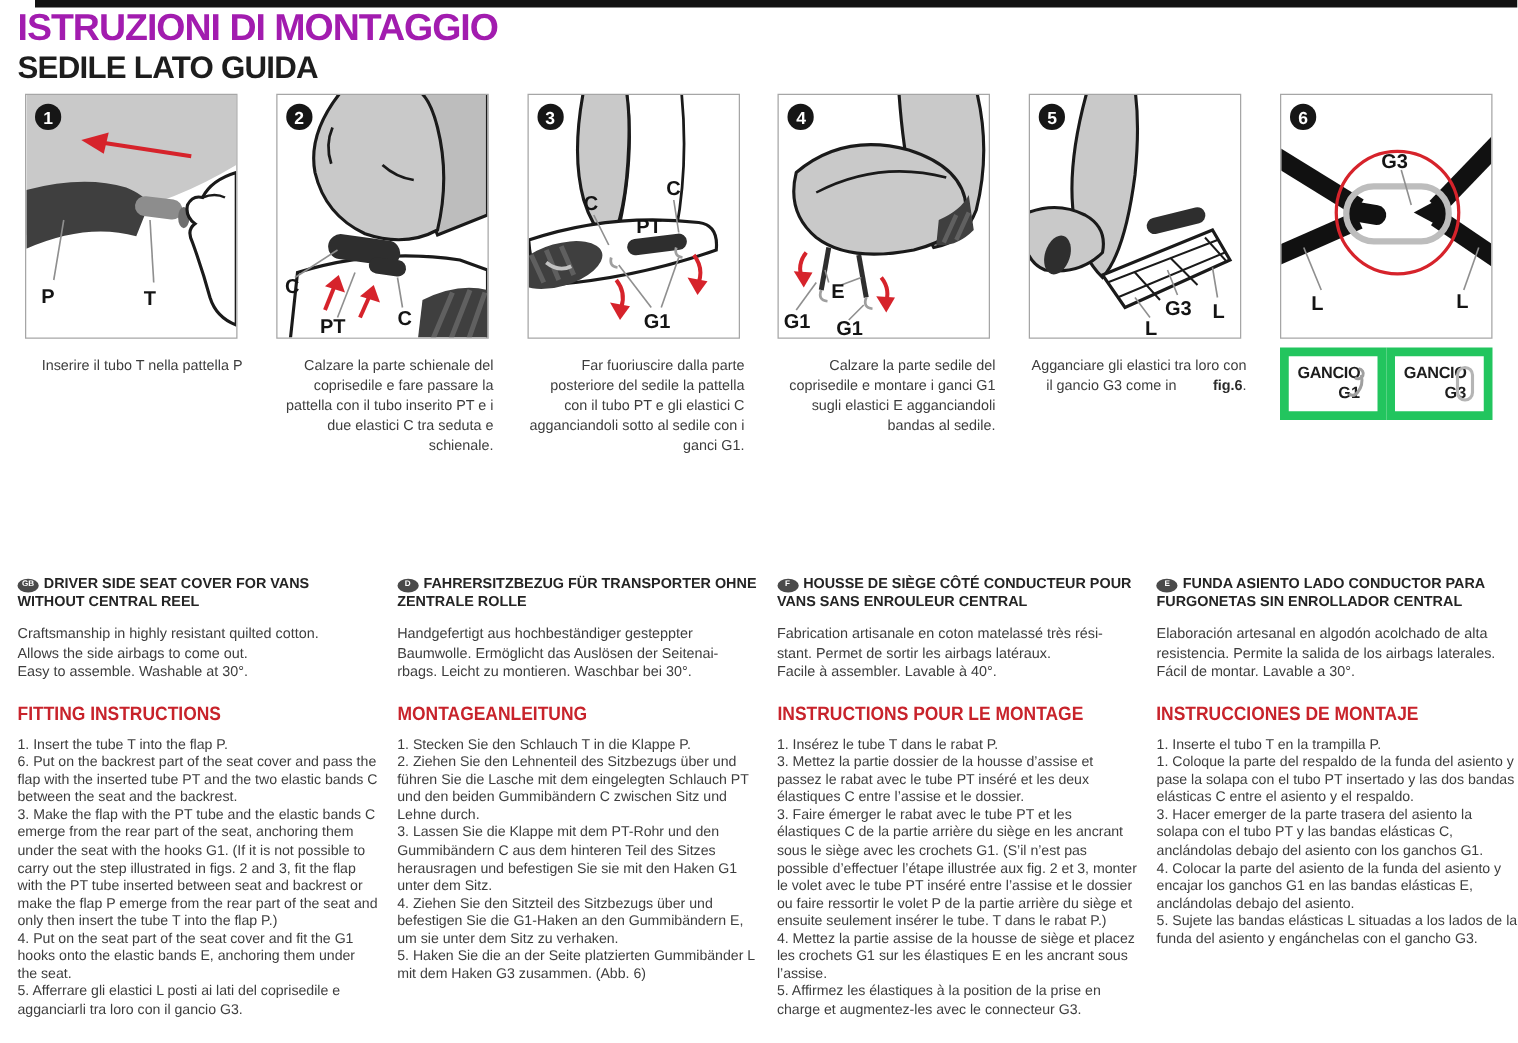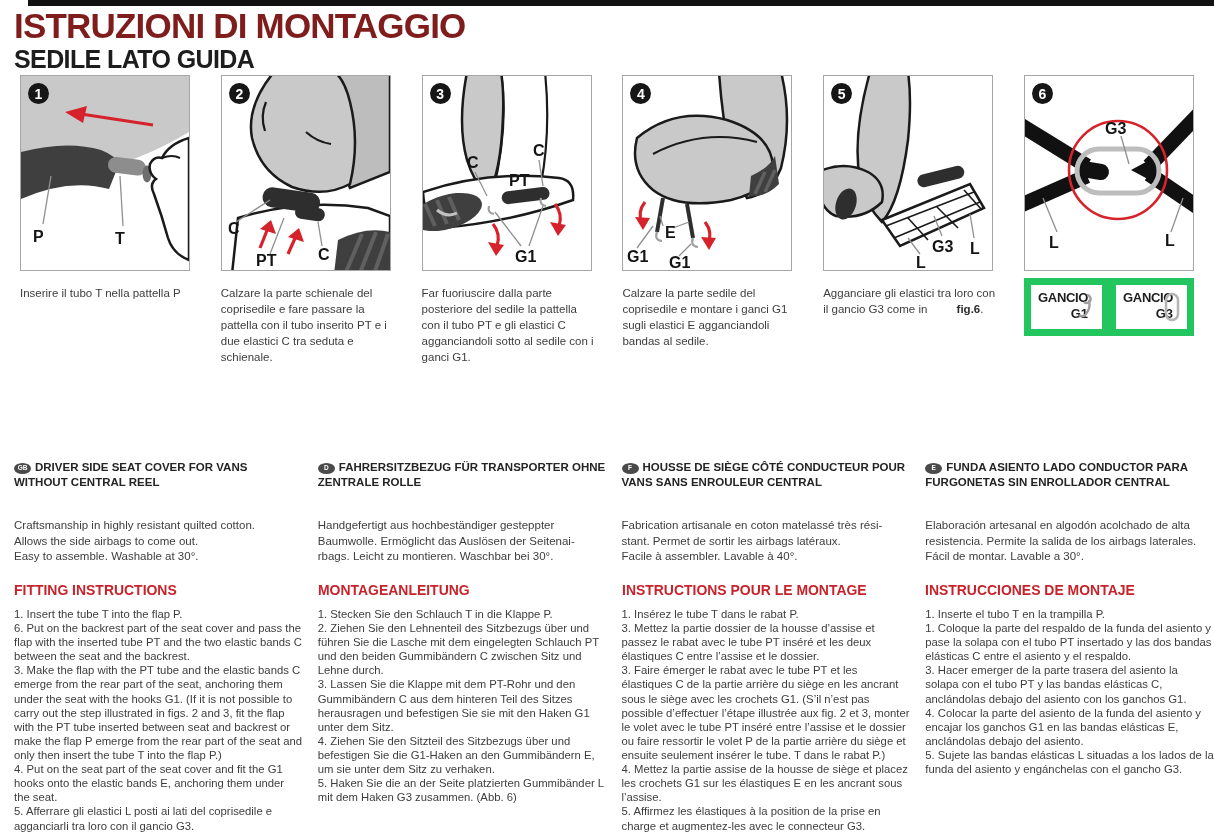--- a/index.html
+++ b/index.html
@@ -2,45 +2,45 @@
 <html><head>
 <meta charset="utf-8">
 <style>
   html,body{margin:0;padding:0;background:#ffffff;}
   body{
     width:1214px;height:834px;position:relative;overflow:hidden;
     font-family:"Liberation Sans","DejaVu Sans",sans-serif;color:#3a3a3a;
   }
   .topbar{position:absolute;top:0;left:28px;right:0;height:6px;background:#121212;}
   .masthead{position:absolute;left:14px;top:8px;line-height:1.02;}
-  .title-red{font-size:35px;font-weight:bold;color:#7f1d1d;letter-spacing:-0.8px;}
+  .title-red{font-size:30px;font-weight:bold;color:#a21caf;letter-spacing:-0.8px;}
   .title-black{font-size:25px;font-weight:bold;color:#1d1d1d;letter-spacing:-0.6px;margin-top:3px;}
 
   .figrow{position:absolute;left:20px;top:75px;width:1174px;display:flex;justify-content:space-between;}
   .figcell{width:170px;}
   .figpanel{position:relative;width:168px;height:194px;border:1px solid #a6a6a6;background:#fff;overflow:hidden;}
   .figpanel svg{position:absolute;left:0;top:0;width:168px;height:194px;}
   .fignum{position:absolute;top:7px;left:7px;width:21px;height:21px;border-radius:50%;background:#161616;color:#fff;
           font-weight:bold;font-size:14px;display:flex;align-items:center;justify-content:center;z-index:2;}
-  .figcaption{margin-top:14px;width:174px;font-size:11.5px;line-height:1.4;color:#3d3d3d;}
+  .figcaption{margin-top:14px;width:174px;font-size:11.5px;line-height:1.4;color:#3d3d3d;text-align:right;}
   .figcaption b{color:#2b2b2b;padding-left:26px;}
 
   .hookrow{margin-top:7px;display:flex;justify-content:space-between;width:170px;}
   .hookbox{position:relative;width:80px;height:44px;border:7px solid #22c55e;background:#fff;}
   .hk-name{position:absolute;top:5px;left:7px;font-weight:bold;font-size:13px;color:#1d1d1d;letter-spacing:-0.3px;}
   .hk-code{position:absolute;top:21px;left:7px;width:50px;text-align:right;font-weight:bold;font-size:13px;color:#1d1d1d;}
   .hookbox svg{position:absolute;right:6px;top:7px;}
 
   .cols{position:absolute;left:14px;top:460px;width:1200px;display:flex;}
   .col{width:289px;}
   .col + .col{margin-left:15px;}
   .lang-head{font-weight:bold;font-size:11.5px;line-height:1.32;color:#242424;}
   .lang-badge{display:inline-flex;vertical-align:1px;width:17px;height:11px;border-radius:50%;background:#4a4a4a;color:#fff;
               font-size:6.5px;font-weight:bold;align-items:center;justify-content:center;margin-right:4px;}
-  .col-desc{margin-top:28px;font-size:11.5px;line-height:1.35;white-space:pre-line;color:#3d3d3d;}
+  .col-desc{margin-top:10px;font-size:11.5px;line-height:1.35;white-space:pre-line;color:#3d3d3d;}
   .col-sect{margin-top:16px;height:18px;font-size:15.5px;font-weight:bold;color:#c8232b;
             transform:scaleX(0.9);transform-origin:left center;white-space:nowrap;}
   .col-steps{margin-top:8px;font-size:11.3px;line-height:1.25;color:#3d3d3d;}
   .col-steps p{margin:0;}
 
   svg text.lbl{font-family:"Liberation Sans","DejaVu Sans",sans-serif;font-weight:bold;font-size:16px;fill:#141414;}
   svg .leader{stroke:#8f8f8f;stroke-width:1.3;}
   svg .red-ln{stroke:#d6232b;stroke-width:3.2;}
   svg .red-curve{stroke:#d6232b;stroke-width:3.2;fill:none;}
 </style>

